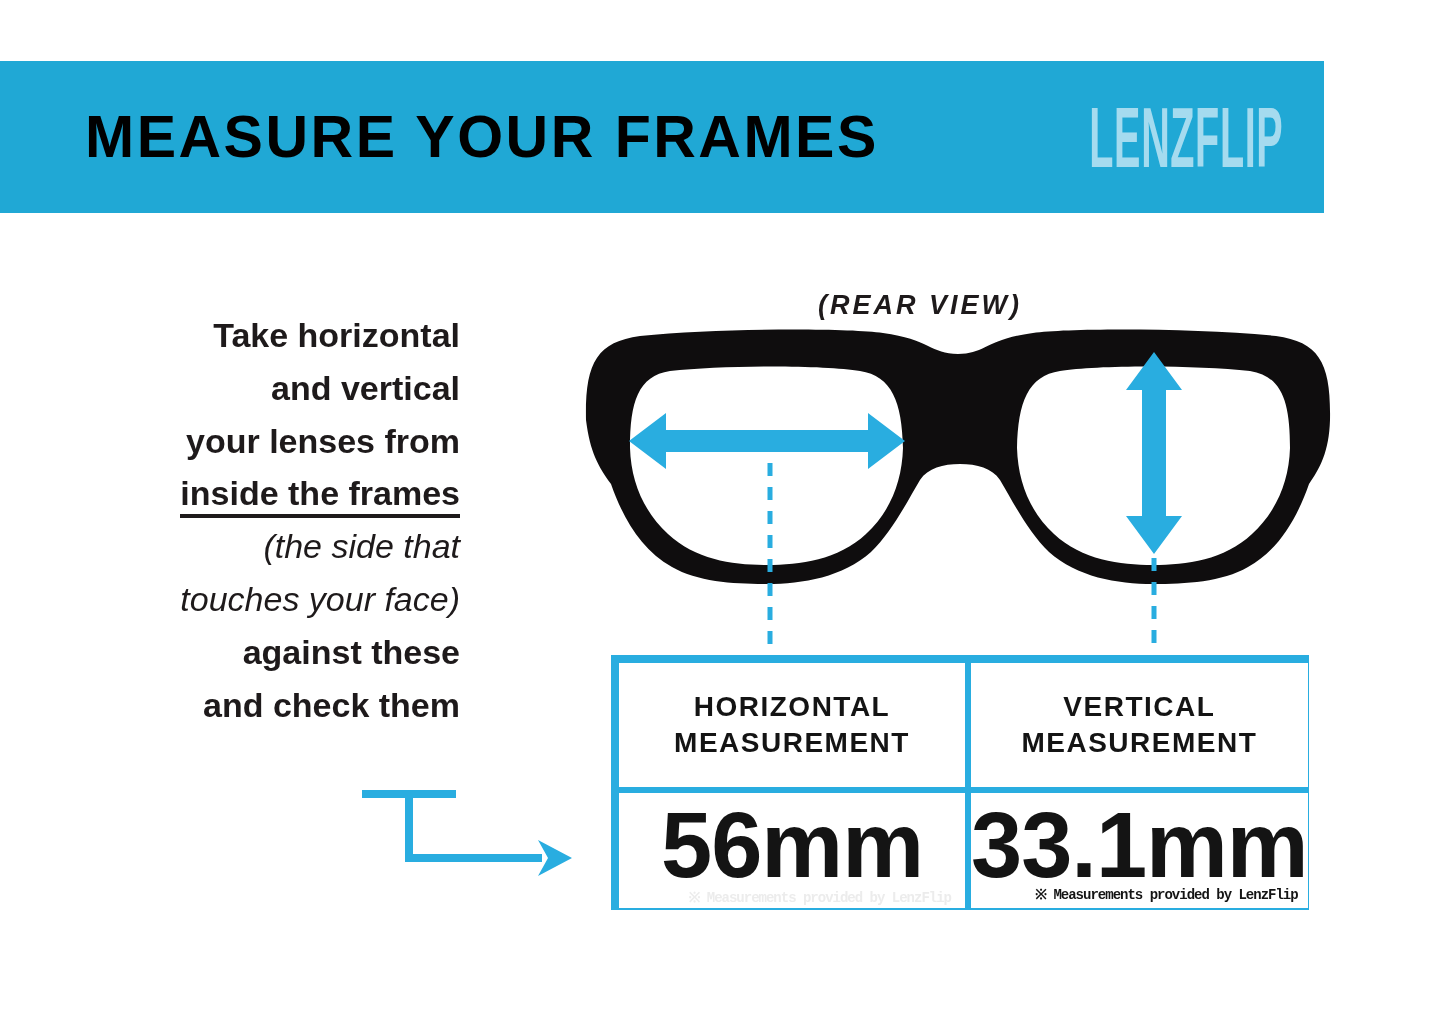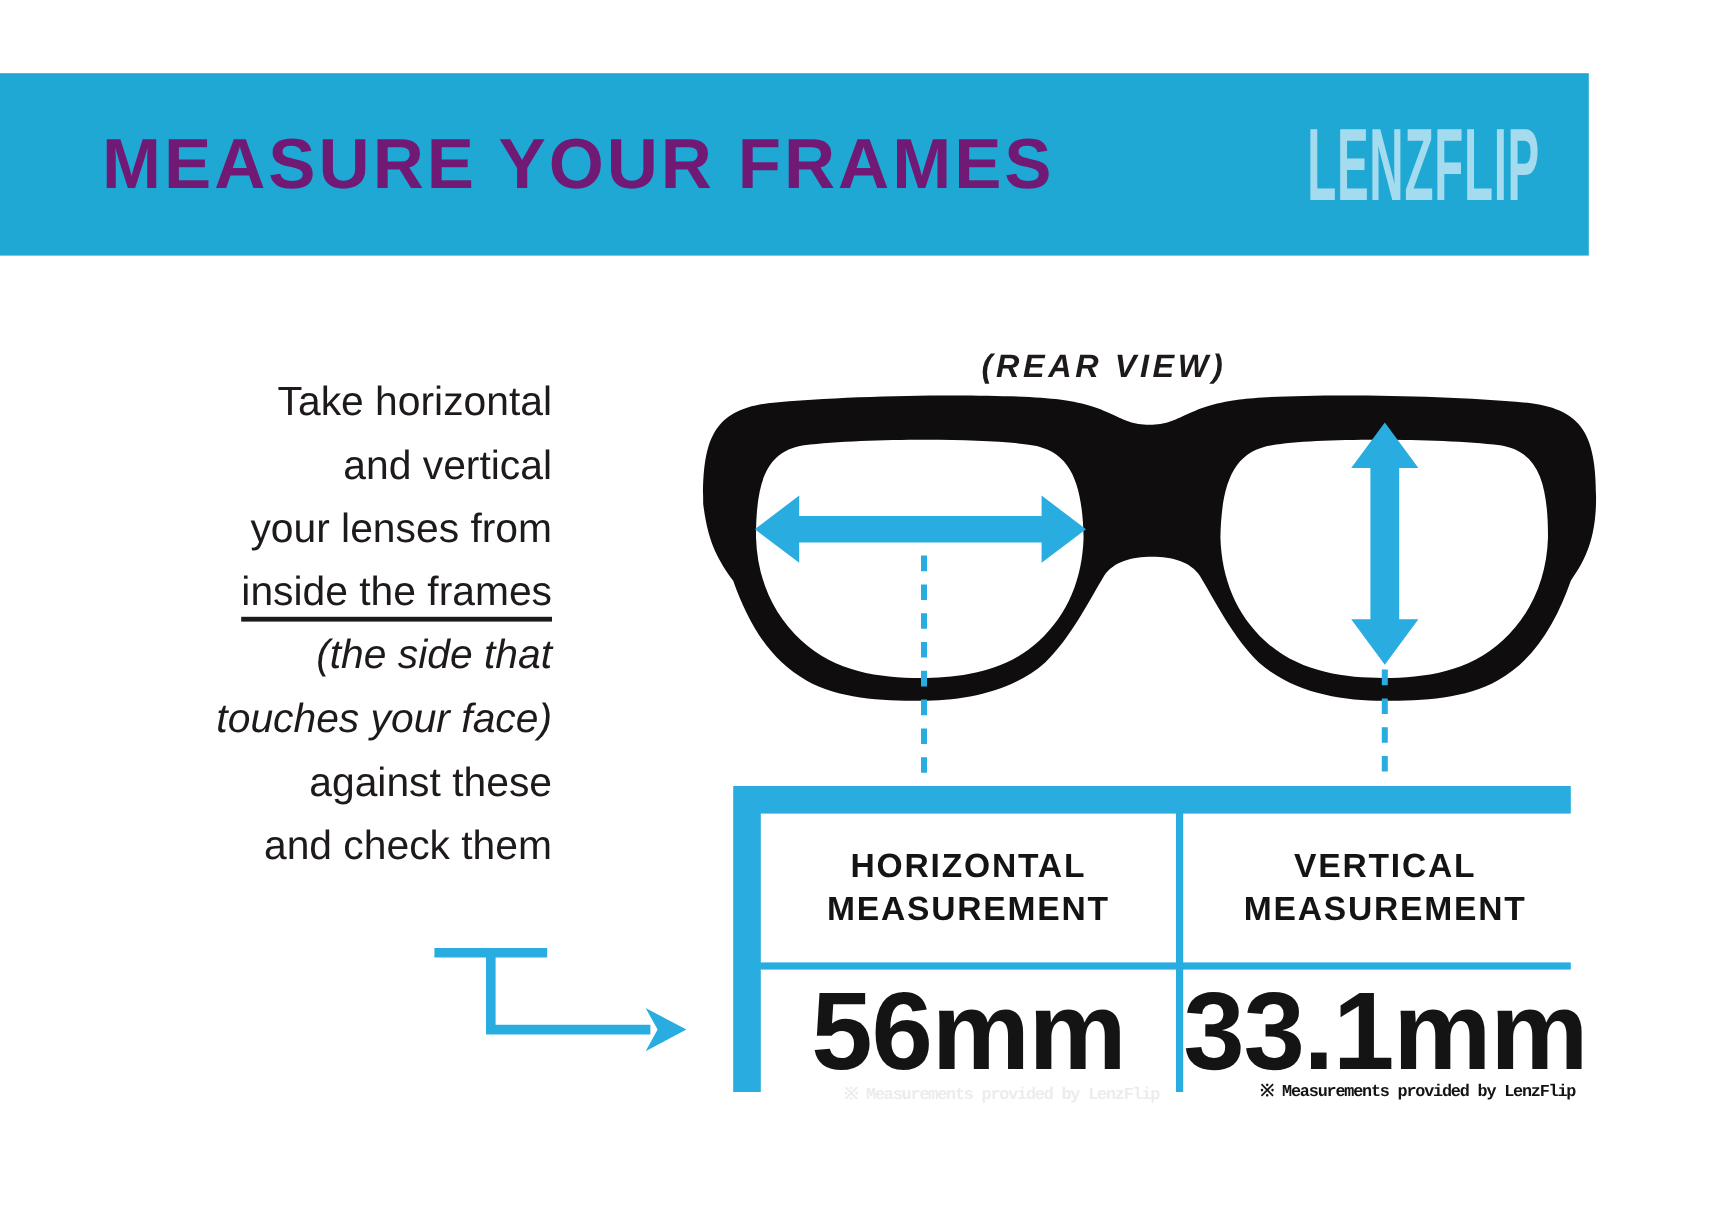--- a/index.html
+++ b/index.html
@@ -12,57 +12,57 @@
   html,body{background:#fff;}
   body{font-family:"Liberation Sans",sans-serif;}
   .page{position:relative;width:1445px;height:1022px;background:#fff;overflow:hidden;}
 
   
   .banner{
     position:absolute;left:0;top:61px;width:1324px;height:152px;
     background:var(--banner);display:flex;align-items:center;
   }
   .banner h1{
-    margin-left:85px;color:#701a75;font-size:59px;font-weight:700;
+    margin-left:85px;color:#000000;font-size:59px;font-weight:700;
     letter-spacing:2.5px;white-space:nowrap;
   }
   .logo{
     position:absolute;right:41px;top:50%;
     transform:translateY(-50%) scale(0.60,1.30);transform-origin:right center;
     color:var(--logo);font-size:66px;font-weight:700;letter-spacing:1px;white-space:nowrap;
   }
 
   
   .intro{
     position:absolute;left:0;top:309px;width:460px;text-align:right;
     color:var(--ink);font-size:34px;line-height:52.8px;
   }
   .intro .ln{white-space:nowrap;}
-  .intro .b{font-weight:400;}
+  .intro .b{font-weight:700;}
   .intro .i{font-style:italic;font-weight:400;}
   .intro .u span{
     display:inline-block;border-bottom:4px solid var(--ink);
     padding-bottom:1px;line-height:1.1;margin-left:13px;
   }
 
   
   .rear-view{
     position:absolute;left:818px;top:290px;width:250px;
     font-size:27px;font-weight:700;font-style:italic;letter-spacing:3px;
     color:var(--ink);white-space:nowrap;
   }
 
   
   .glasses-svg{position:absolute;left:560px;top:315px;}
   .connector-svg{position:absolute;left:350px;top:783px;}
 
   
   .m-table{
     position:absolute;left:611px;top:655px;width:698px;height:255px;
-    background:var(--accent);padding:23px;
+    background:var(--accent);padding:8px;
     display:grid;grid-template-columns:346px 1fr;grid-template-rows:124px 1fr;gap:6px;
   }
   .cell{background:#fff;position:relative;display:flex;align-items:center;justify-content:center;}
   .cell.head{
     font-size:28px;font-weight:700;letter-spacing:1.5px;color:#141414;
     text-align:center;line-height:36px;padding:0 40px;
   }
   .cell.val{font-size:92px;font-weight:700;color:#141414;letter-spacing:-1px;padding-bottom:10px;}
   .note{
     position:absolute;right:10px;bottom:5px;

